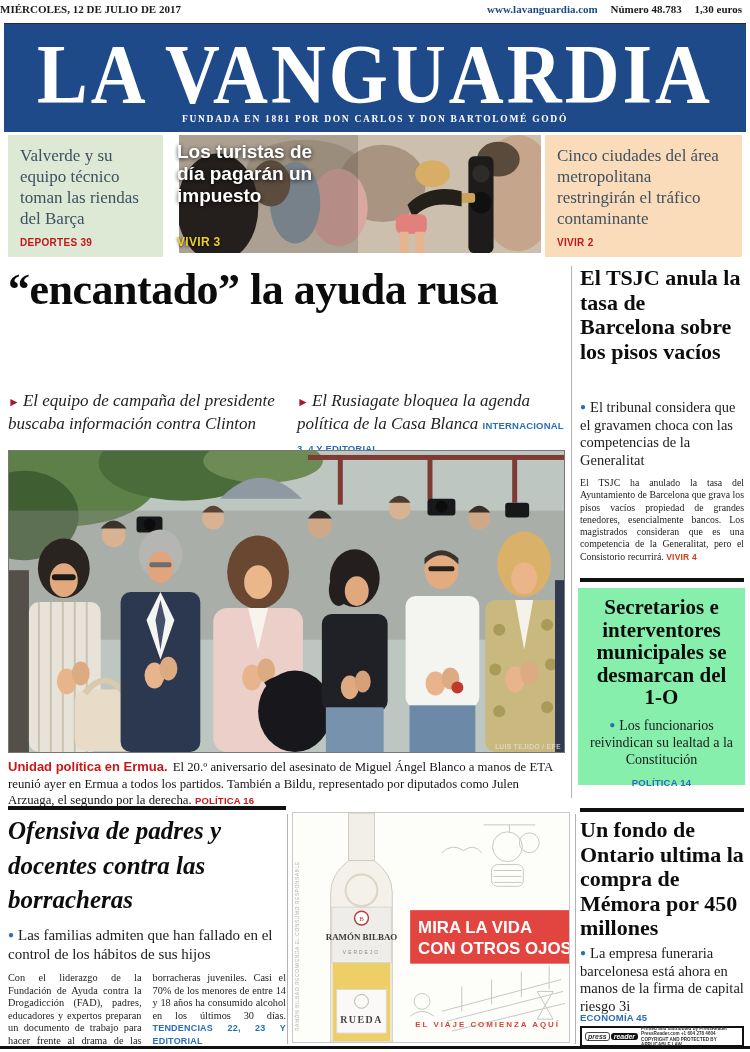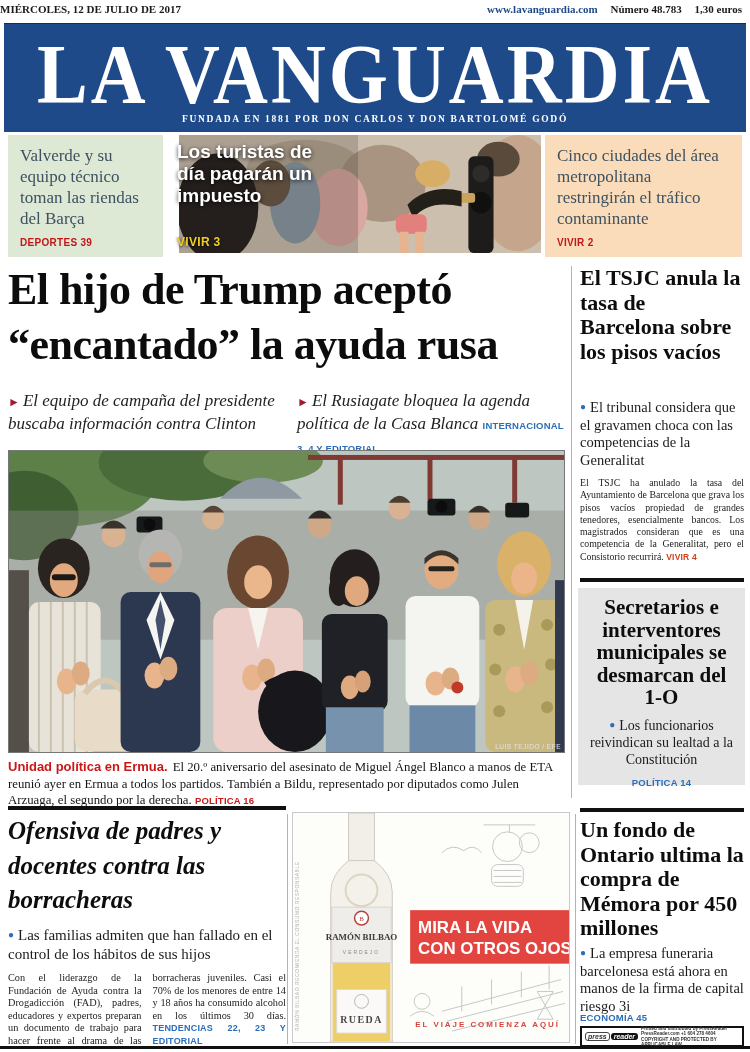--- a/index.html
+++ b/index.html
@@ -48,21 +48,21 @@
   
   .vrule{background:#b3b3b3;width:1px;}
   .story-hl{font-weight:bold;color:#0d0d0d;}
   .dot{color:#2a6ebb;font-size:10px;vertical-align:2px;margin-right:4px;}
   .tsjc-hl{left:580px;top:266px;width:164px;font-size:22px;line-height:24.5px;}
   .tsjc-bullet{left:580px;top:398px;width:164px;font-size:14.5px;line-height:17.5px;color:#1b1b1b;}
   .tsjc-body{left:580px;top:477px;width:164px;font-size:9.8px;line-height:12.3px;
              text-align:justify;color:#222;}
   .blackrule{background:#101010;height:4px;}
 
-  .graybox{left:578px;top:588px;width:167px;height:197px;background:#e5e5e5;text-align:center;
+  .graybox{left:578px;top:588px;width:167px;height:197px;background:#86efac;text-align:center;
            box-sizing:border-box;padding:8px 8px 0 8px;}
   .secr-hl{font-size:21px;line-height:22.5px;}
   .secr-bullet{font-size:14px;line-height:17px;margin-top:7px;color:#1b1b1b;}
   .secr-sec{margin-top:9px;}
 
   
   .main-photo{left:8px;top:450px;width:557px;height:303px;border:1px solid #777;box-sizing:border-box;}
   .main-photo svg{display:block;width:100%;height:100%;}
   .photo-credit{position:absolute;right:3px;bottom:2px;font-family:"Liberation Sans",sans-serif;
                 font-size:6.5px;color:#e3e3e3;letter-spacing:.5px;}
@@ -154,21 +154,20 @@
     <div class="overlay-hl">Los turistas de día pagarán un impuesto</div>
     <div class="overlay-kicker">VIVIR 3</div>
   </div>
 
   <div class="abs promo" style="left:545px;width:197px;background:#fbdcba;">
     <div class="promo-box-hl">Cinco ciudades del área metropolitana restringirán el tráfico contaminante</div>
     <div class="promo-kicker">VIVIR 2</div>
   </div>
 
   <div class="abs lead-hl">
-    <div>El hijo de Trump aceptó</div>
     <div>“encantado” la ayuda rusa</div>
   </div>
   <div class="abs deck">
     <div class="deck-item">
       <span class="arrow">►</span><span>El equipo de campaña del presidente buscaba información contra Clinton</span>
     </div>
     <div class="deck-item">
       <span class="arrow">►</span><span>El Rusiagate bloquea la agenda política de la Casa Blanca</span>
       <span class="sec-blue">INTERNACIONAL 3, 4 Y EDITORIAL</span>
     </div>

